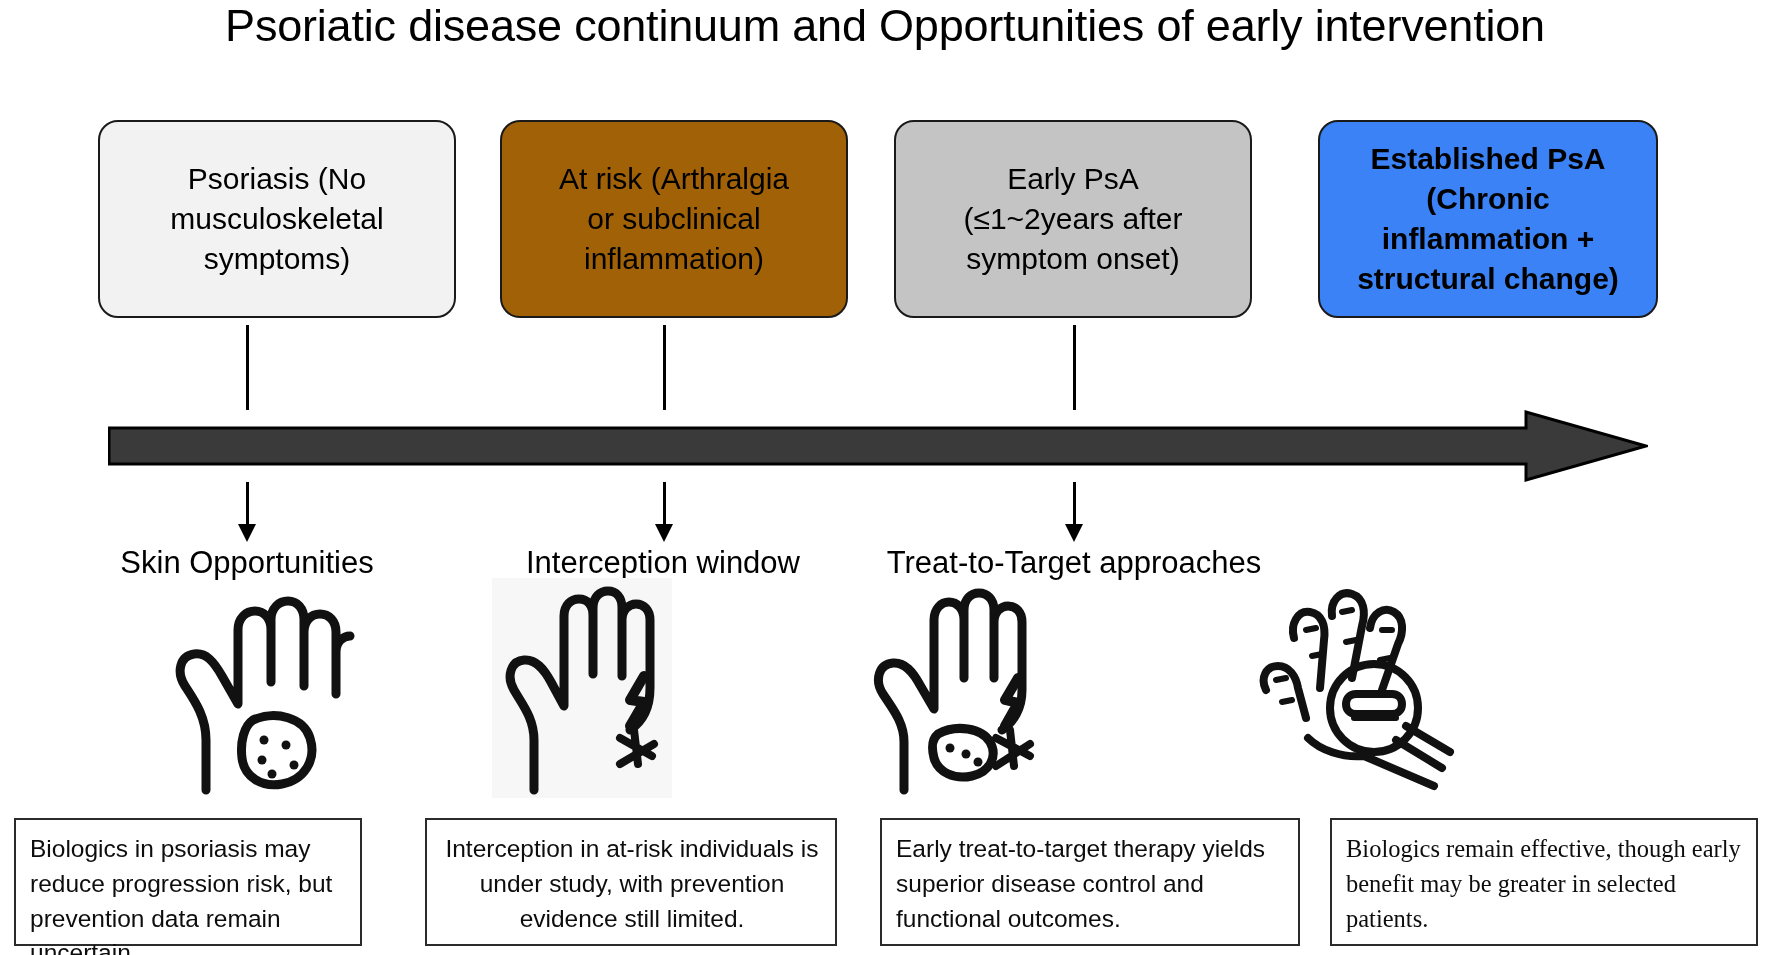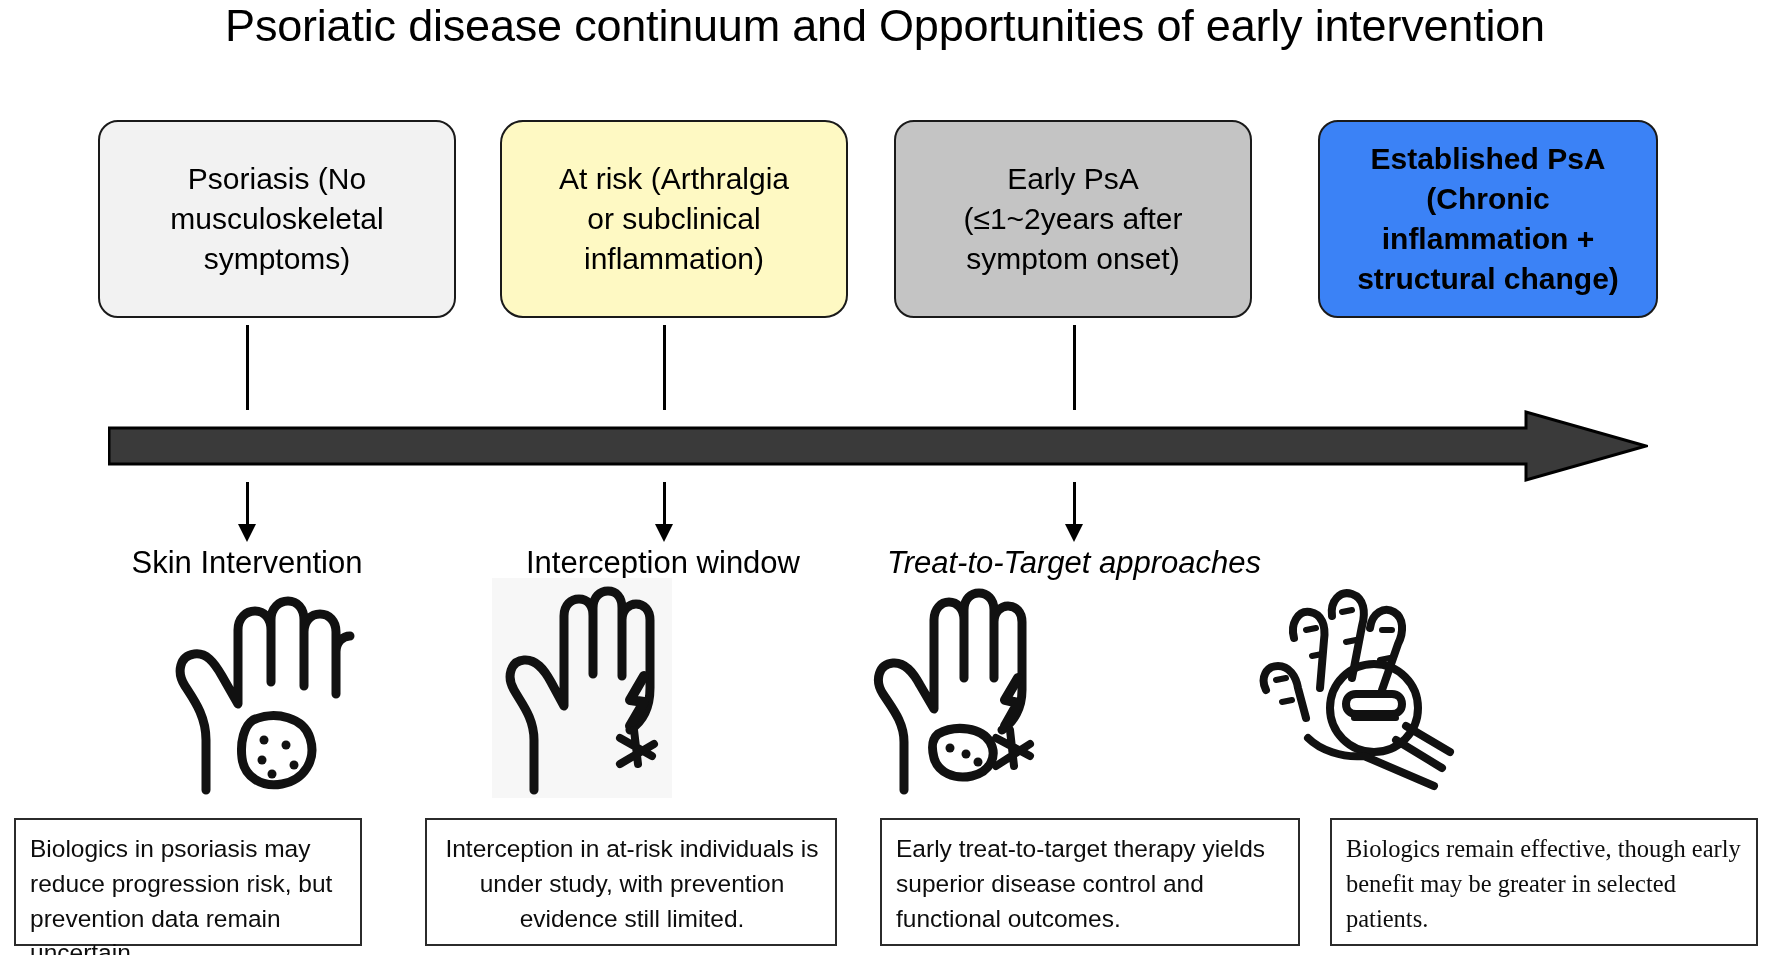--- a/index.html
+++ b/index.html
@@ -50,21 +50,21 @@
     justify-content: center;
     text-align: center;
     font-size: 30px;
     line-height: 1.33;
     color: #000000;
     padding: 4px 10px;
   }
   .stage-box .stage-label { display: block; white-space: pre-line; }
 
   #stage-0 { left: 98px;  width: 358px; height: 198px; background: #f2f2f2; border-radius: 20px; }
-  #stage-1 { left: 500px; width: 348px; height: 198px; background: #fef9c3; border-radius: 23px; }
+  #stage-1 { left: 500px; width: 348px; height: 198px; background: #a16207; }
   #stage-2 { left: 894px; width: 358px; height: 198px; background: #c4c4c4; }
   #stage-3 { left: 1318px; width: 340px; height: 198px; background: #3b82f6; font-weight: bold; }
 
   
   .connector { position: absolute; width: 2.5px; background: #000000; }
   .arrow-head-down {
     position: absolute;
     width: 0; height: 0;
     border-left: 9px solid transparent;
     border-right: 9px solid transparent;
@@ -154,23 +154,23 @@
 
   <div class="connector" style="left:246px;  top:482px; height:46px;"></div>
   <div class="arrow-head-down" style="left:238px; top:524px;"></div>
 
   <div class="connector" style="left:663px;  top:482px; height:46px;"></div>
   <div class="arrow-head-down" style="left:655px; top:524px;"></div>
 
   <div class="connector" style="left:1073px; top:482px; height:46px;"></div>
   <div class="arrow-head-down" style="left:1065px; top:524px;"></div>
 
-  <div class="interv-label" style="left:77px; top:545px; width:340px;">Skin Intervention</div>
+  <div class="interv-label" style="left:77px; top:545px; width:340px;">Skin Opportunities</div>
   <div class="interv-label" style="left:493px; top:545px; width:340px;">Interception window</div>
-  <div class="interv-label" style="left:878px; top:545px; width:392px;font-style:italic;">Treat-to-Target approaches</div>
+  <div class="interv-label" style="left:878px; top:545px; width:392px;">Treat-to-Target approaches</div>
 
   <div class="icon-block" style="left:158px; top:590px; width:200px; height:208px;">
     <svg width="200" height="208" viewBox="0 0 200 208" fill="none" stroke="#111111" stroke-width="9" stroke-linecap="round" stroke-linejoin="round">
       <path d="M56 200 L56 150 C56 126 44 110 35 96 C26 82 30 66 44 64 C56 62 64 72 72 86 L88 114
                L88 40 C88 28 96 21 105 21 C114 21 121 28 121 40 L121 92
                L121 30 C121 18 129 11 138 11 C147 11 154 18 154 30 L154 96
                L154 42 C154 31 161 24 170 24 C179 24 186 31 186 42 L186 104
                L186 62 C186 52 193 46 200 46" transform="translate(-8,0)"></path>
       <path d="M95 130 C118 120 146 128 152 148 C159 170 146 190 124 194 C103 198 86 186 84 168
                C82 152 86 136 95 130 Z"></path>

